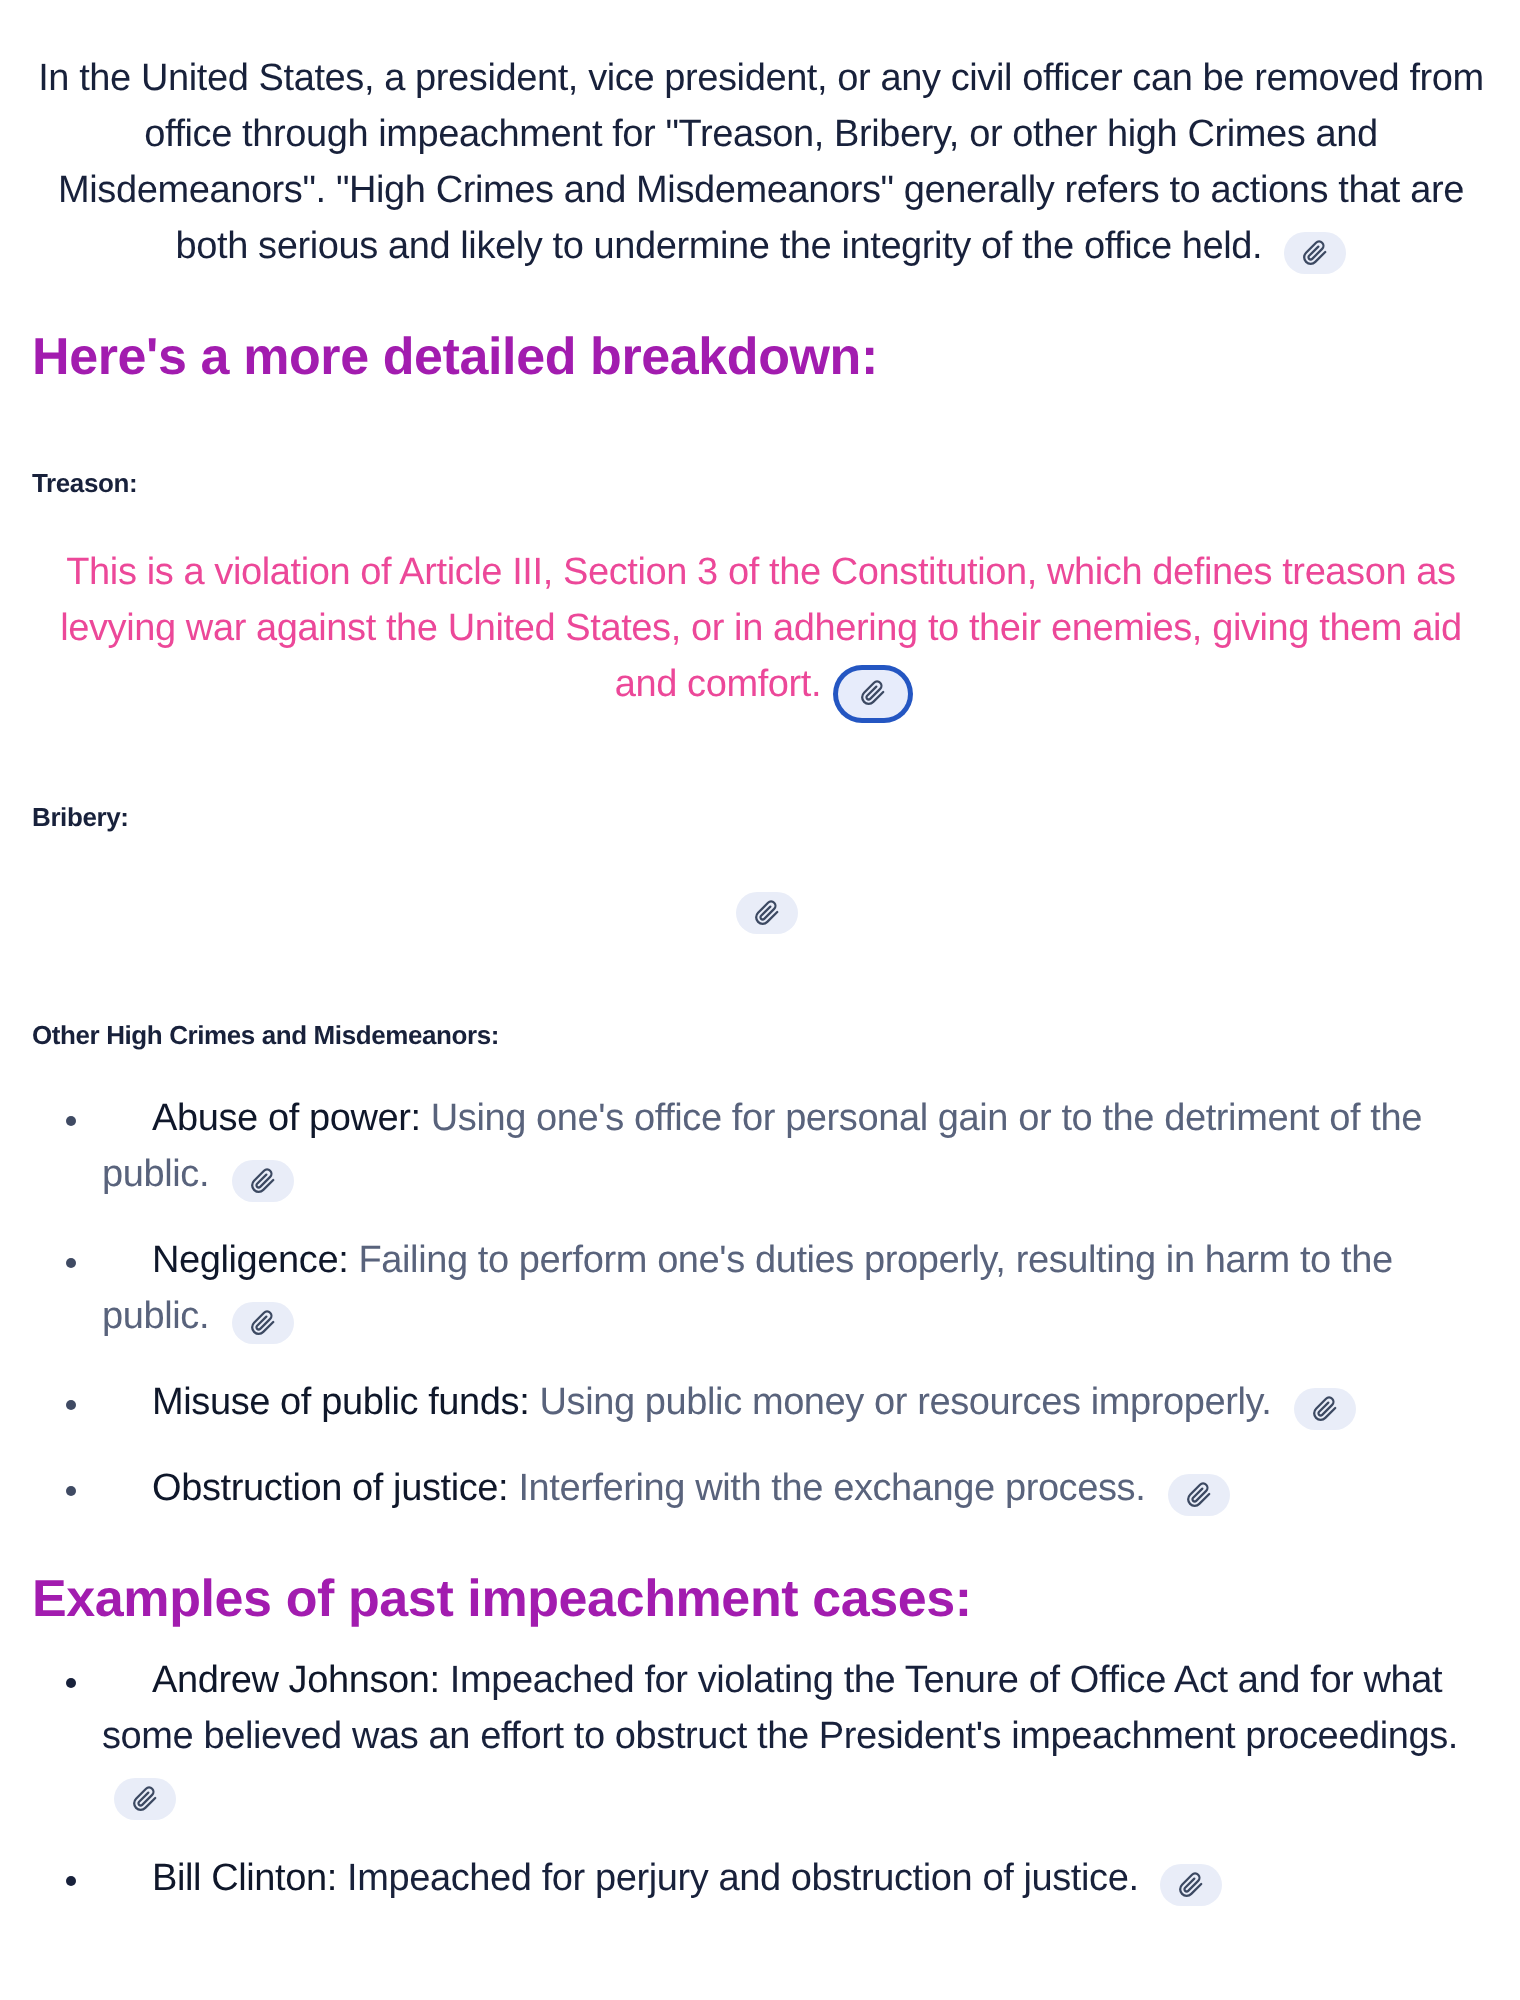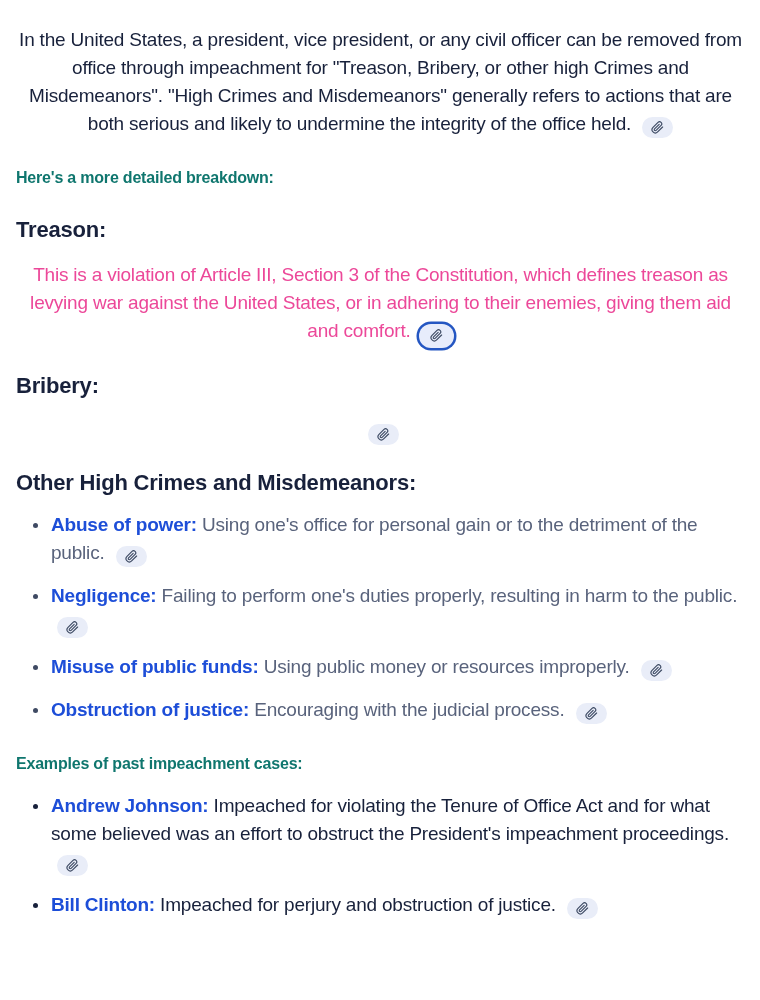--- a/index.html
+++ b/index.html
@@ -13,34 +13,34 @@
     padding: 9px 15px 20px 16px;
     font-size: 19px;
     line-height: 28px;
     letter-spacing: -0.2px;
     color: #18213b;
   }
   .dark  { color: #18213b; }
   .muted { color: #ec4899; }
   .para { margin: 17px 0 6px 0; max-width: 730px; text-align: center; }
   h2.h {
-    font-size: 16px;
+    font-size: 26px;
     line-height: 28px;
     margin: 26px 0 12px 0;
     font-weight: 700;
-    color: #0f766e;
+    color: #a21caf;
   }
   h3.h {
-    font-size: 22px;
+    font-size: 13px;
     line-height: 28px;
-    margin: 24px 0 7px 0;
+    margin: 36px 0 7px 0;
     font-weight: 700;
     color: #18213b;
   }
-  strong { font-weight: 700; color: #1d4ed8; }
+  strong { font-weight: 400; color: #0f172a; margin-left: 25px; }
 
   ul.list {
     list-style: none;
     margin: 14px 0 6px 0;
     padding: 0 0 0 35px;
     max-width: 730px;
   }
   ul.list li {
     position: relative;
     margin: 0 0 15px 0;
@@ -152,21 +152,21 @@
       <strong>Misuse of public funds:</strong>
       <span class="desc">Using public money or resources improperly.</span>
       <button class="chip">
           <svg viewBox="0 0 24 24">
             <path d="M21.44 11.05l-9.19 9.19a6 6 0 0 1-8.49-8.49l9.19-9.19a4 4 0 0 1 5.66 5.66l-9.2 9.19a2 2 0 0 1-2.83-2.83l8.49-8.48"></path>
           </svg>
         </button>
     </li>
     <li>
       <strong>Obstruction of justice:</strong>
-      <span class="desc">Encouraging with the judicial process.</span>
+      <span class="desc">Interfering with the exchange process.</span>
       <button class="chip">
           <svg viewBox="0 0 24 24">
             <path d="M21.44 11.05l-9.19 9.19a6 6 0 0 1-8.49-8.49l9.19-9.19a4 4 0 0 1 5.66 5.66l-9.2 9.19a2 2 0 0 1-2.83-2.83l8.49-8.48"></path>
           </svg>
         </button>
     </li>
   </ul>
 
   <h2 class="h">Examples of past impeachment cases:</h2>
 

